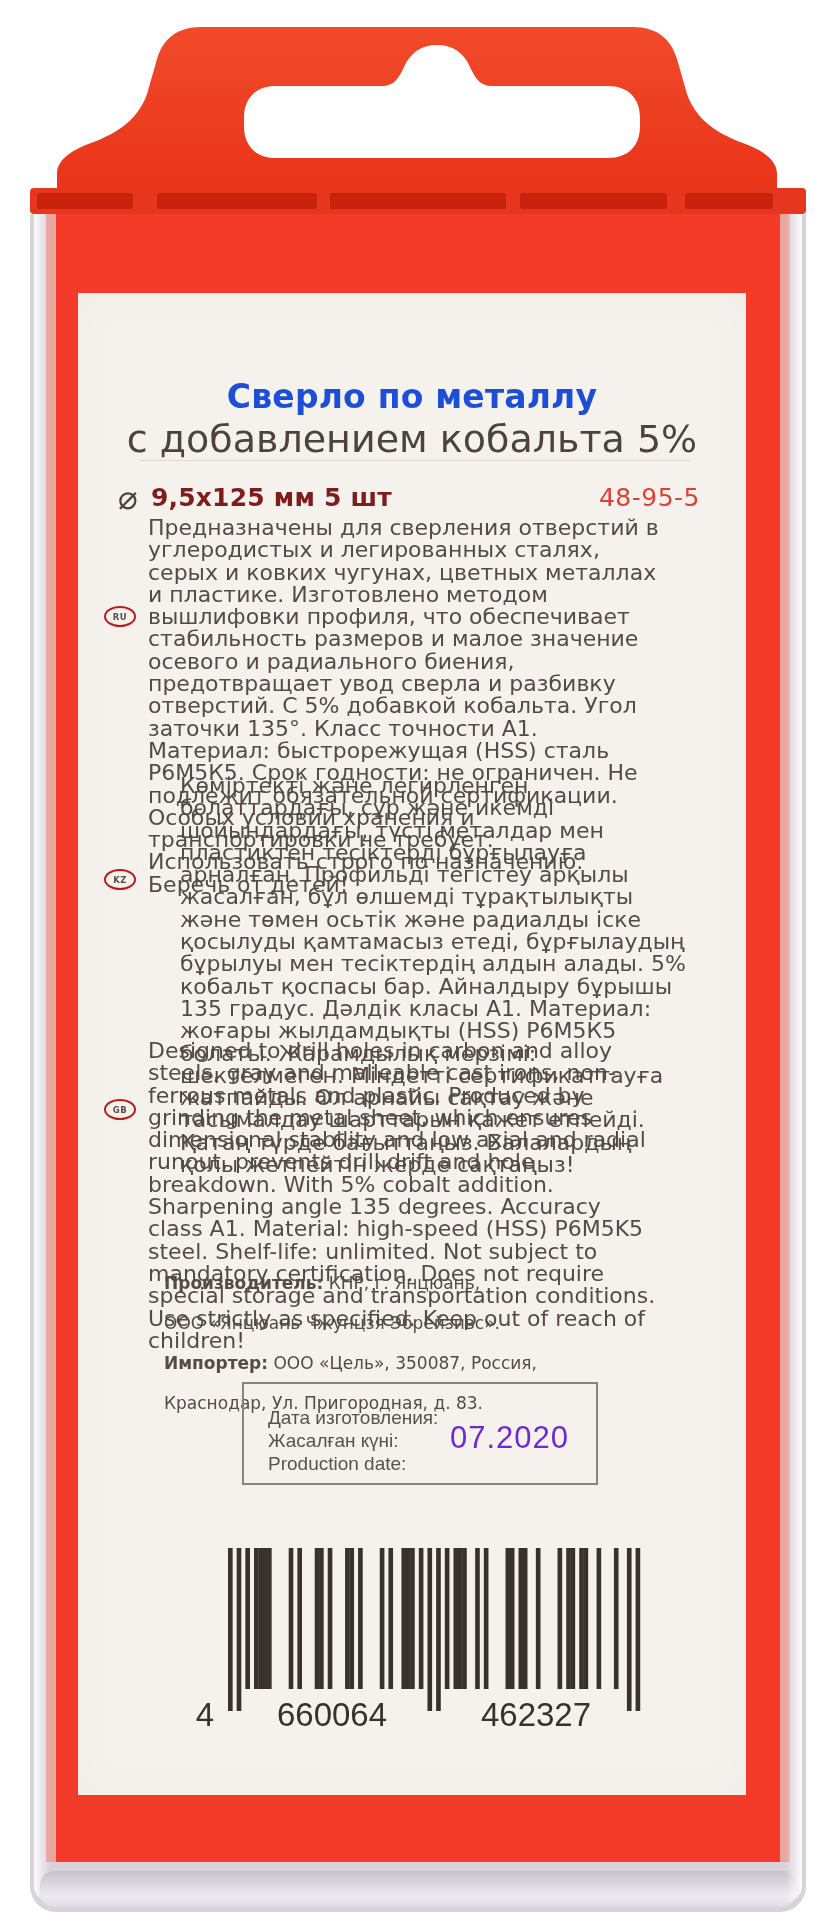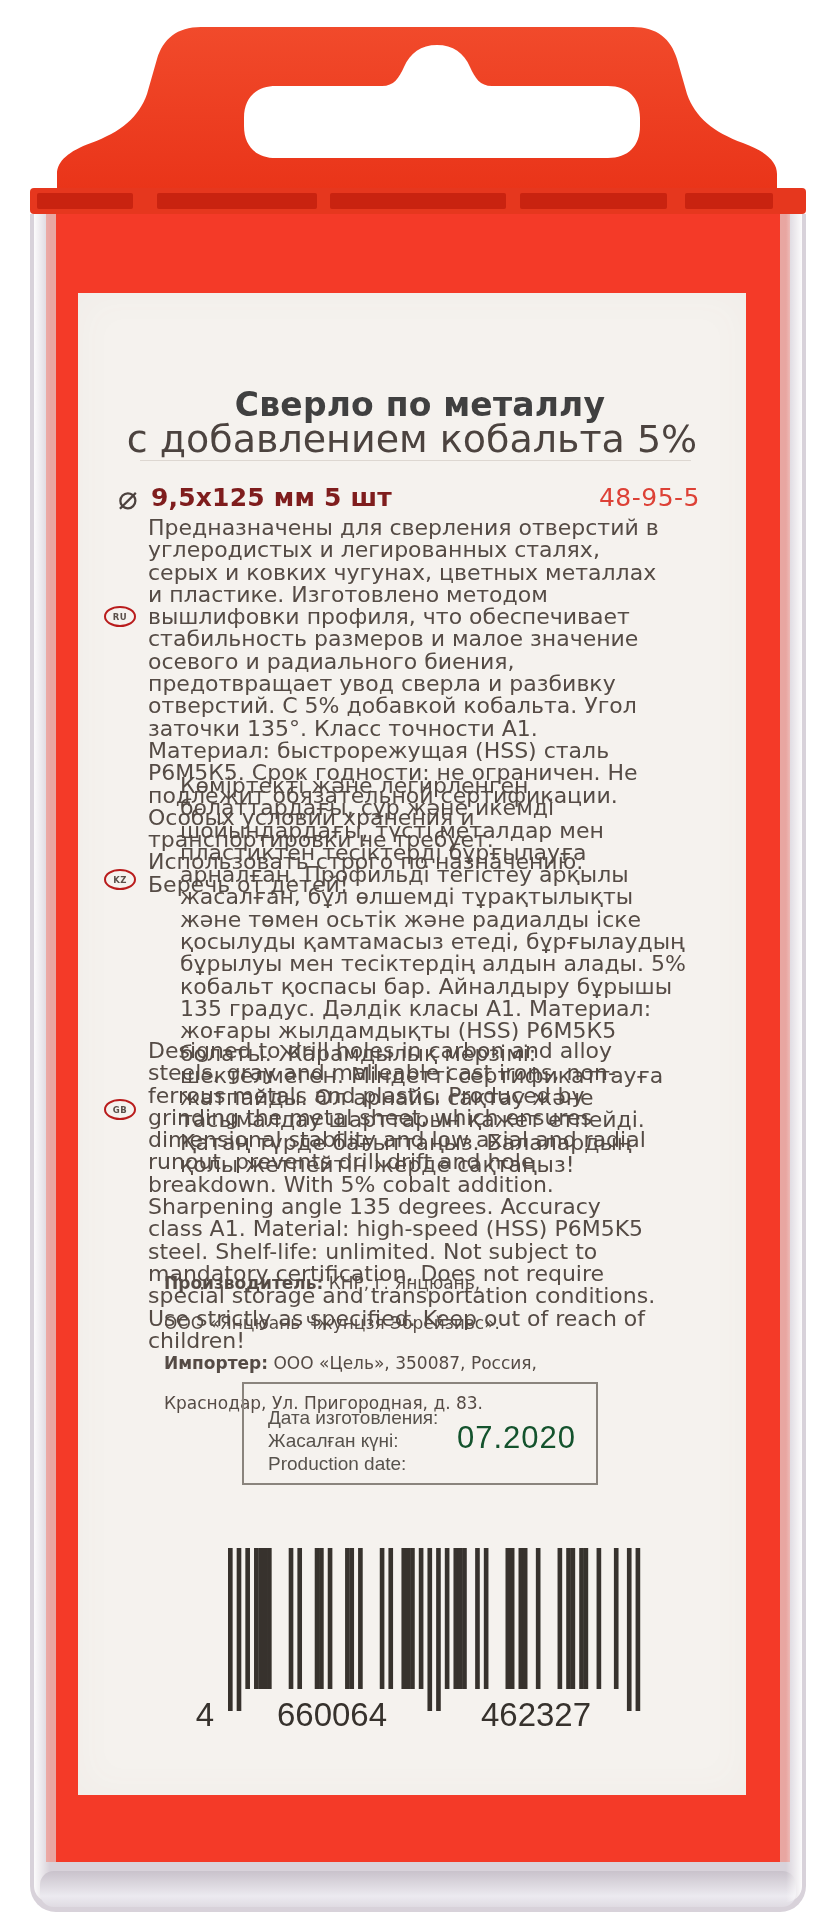--- a/index.html
+++ b/index.html
@@ -26,22 +26,22 @@
   .case::after{content:"";position:absolute;right:4px;top:0;bottom:10px;width:16px;border-radius:0 0 22px 0;
     background:linear-gradient(270deg,rgba(255,255,255,.92),rgba(255,255,255,0));}
   .card{position:absolute;left:26px;top:0;width:724px;height:1648px;background:#f43a28;
     box-shadow:-10px 0 0 rgba(246,130,114,.55),10px 0 0 rgba(246,130,114,.55);}
   .base{position:absolute;left:10px;right:10px;bottom:5px;height:36px;border-radius:14px;
     background:linear-gradient(180deg,#c9c2cb,#eceaf0 70%,#dfdbe2);}
 
   
   .label{position:absolute;left:78px;top:293px;width:668px;height:1502px;background:#f5f2ee;
     box-shadow:inset 0 0 40px rgba(120,100,90,.04);}
-  .title{position:absolute;top:84px;left:0;width:100%;margin:8px;text-align:center;
-    font-size:33px;font-weight:bold;color:#404040;letter-spacing:.2px;}
+  .title{position:absolute;top:84px;left:0;width:100%;margin:0;text-align:center;
+    font-size:33px;font-weight:bold;color:#1d4ed8;letter-spacing:.2px;}
   .subtitle{position:absolute;top:124px;left:0;width:100%;text-align:center;
     font-size:38px;color:#4c433f;}
   .divider{position:absolute;top:167px;left:62px;width:551px;height:1px;background:#ddd7d1;}
 
   .specrow{position:absolute;top:182px;left:40px;right:46px;height:44px;display:flex;align-items:center;}
   .dia{font-size:33px;color:#4c423e;line-height:1;margin-right:13px;}
   .size{font-size:25px;font-weight:bold;color:#7f1d1d;letter-spacing:.2px;}
   .sku{margin-left:auto;font-size:25px;font-weight:normal;color:#dd4136;letter-spacing:.5px;}
 
   .para{position:absolute;left:70px;width:512px;margin:0;font-size:22px;line-height:22.3px;color:#554b45;}
@@ -55,21 +55,21 @@
   .badge.kz{top:576px;}
   .badge.gb{top:806px;}
 
   .mfr{position:absolute;left:70px;top:962px;width:520px;font-size:17px;line-height:24px;color:#554b45;}
   .mfr p{margin:16px;}
   .mfr b{font-weight:bold;}
 
   .datebox{position:absolute;left:164px;top:1089px;width:356px;height:103px;border:2px solid #8a847d;
     box-sizing:border-box;font-family:"Liberation Sans",sans-serif;}
   .dlines{position:absolute;left:24px;top:22px;font-size:19px;line-height:23px;color:#57524c;}
-  .dval{position:absolute;right:20px;top:36px;font-size:31px;color:#14532d;letter-spacing:1px;}
+  .dval{position:absolute;right:27px;top:36px;font-size:31px;color:#6d28d9;letter-spacing:1px;}
 
   .barcode{position:absolute;left:110px;top:1252px;width:560px;height:190px;}
   .bc-digit{font-family:"Liberation Sans",sans-serif;font-size:33px;fill:#37322d;}
 </style>
 </head>
 <body>
 
 <div class="stage">
 
   <svg class="hanger" viewBox="0 0 836 220" aria-hidden="true">

